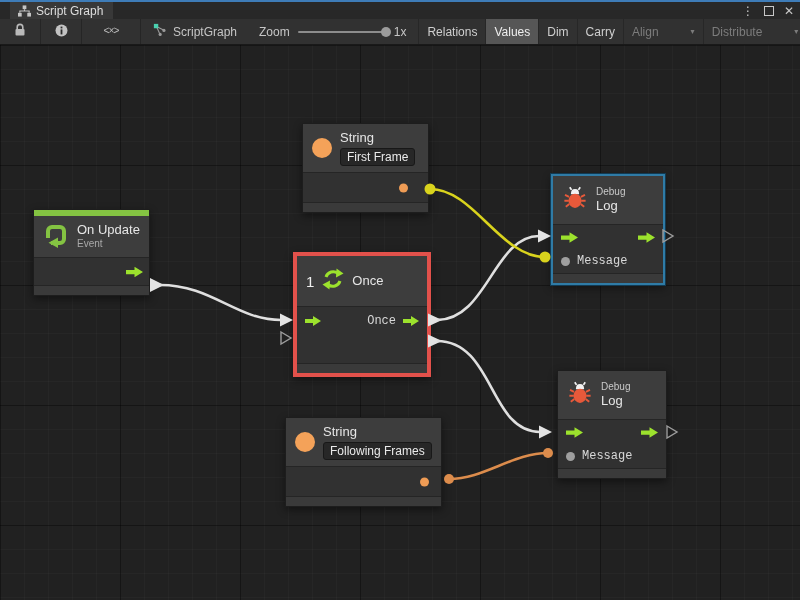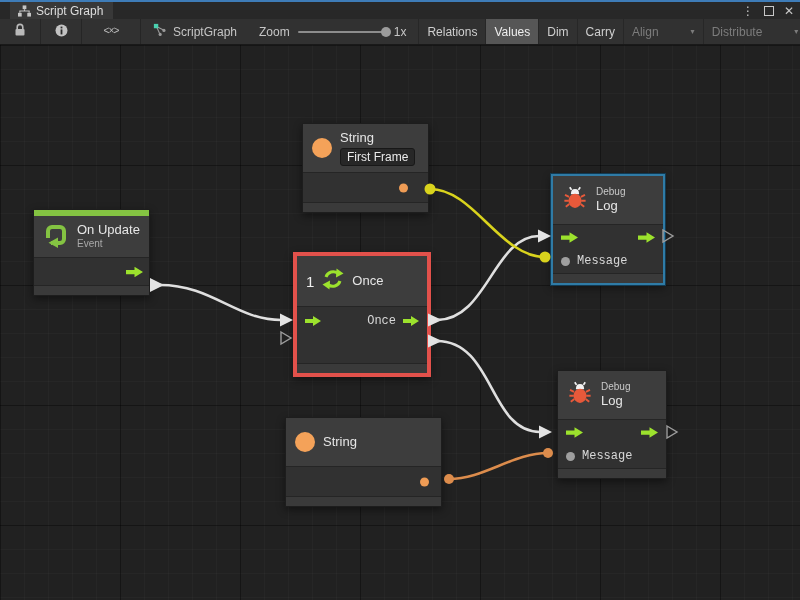--- a/index.html
+++ b/index.html
@@ -222,20 +222,21 @@
         </div>
       </div>
       <div class="ftr"></div>
     </div>
 
     <div class="node" style="left:285px;top:372px;width:155px">
       <div class="hdr" style="height:48px">
         <span class="strcircle"></span>
         <div>
           <div class="t1">String</div>
+          <div class="strfield">Following Frames</div>
         </div>
       </div>
       <div class="section" style="height:29px">
         <span class="valdot" style="right:12px"></span>
       </div>
       <div class="ftr"></div>
     </div>
 
     <div class="node debugsel" style="left:551px;top:129px;width:110px">
       <div class="hdr" style="height:48px">

